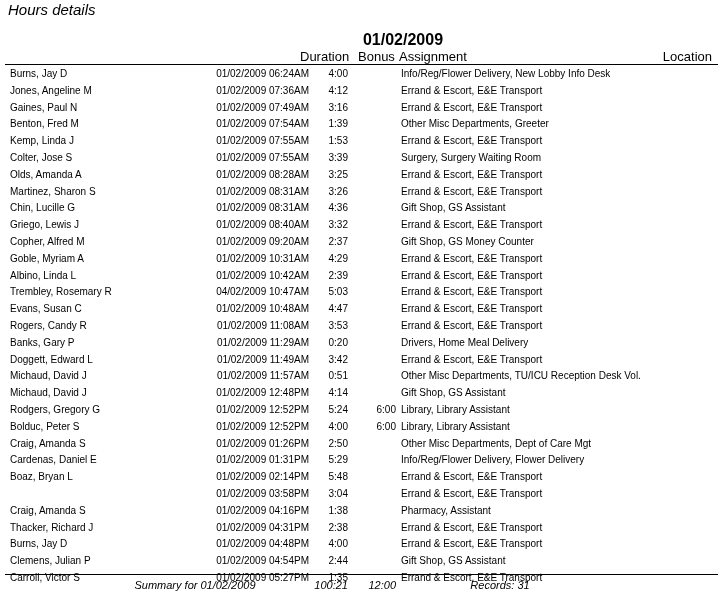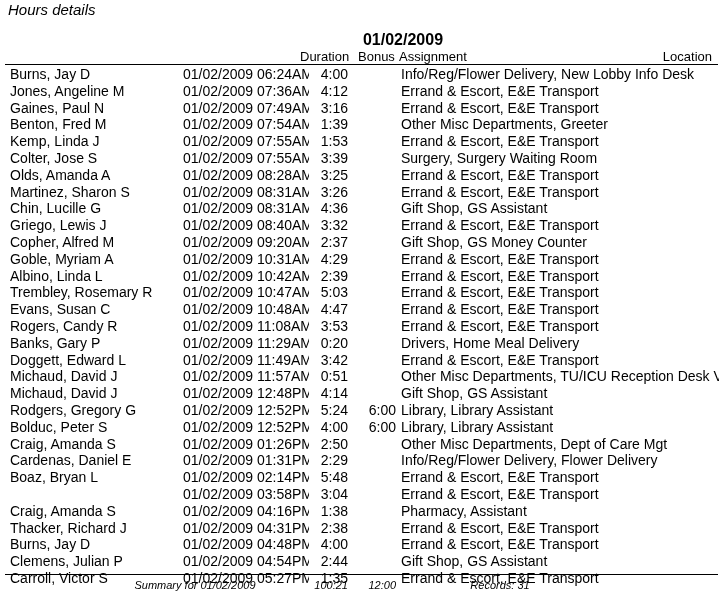--- a/index.html
+++ b/index.html
@@ -68,21 +68,21 @@
   
   .rows {
     position: absolute;
     left: 0;
     top: 66px;
     width: 726px;
   }
   .row {
     position: relative;
     height: 16.8px;
-    font-size: 14px;
+    font-size: 10px;
     line-height: 16.8px;
     white-space: nowrap;
   }
   .cell {
     position: absolute;
     top: 0;
     overflow: hidden;
     white-space: nowrap;
   }
   .c-name     { left: 10px;  width: 175px; text-align: left; }
@@ -211,21 +211,21 @@
       </div>
       <div class="row">
         <div class="cell c-name">Albino, Linda L</div>
         <div class="cell c-datetime">01/02/2009 10:42AM</div>
         <div class="cell c-duration">2:39</div>
         <div class="cell c-bonus"></div>
         <div class="cell c-assign">Errand &amp; Escort, E&amp;E Transport</div>
       </div>
       <div class="row">
         <div class="cell c-name">Trembley, Rosemary R</div>
-        <div class="cell c-datetime">01/02/2009 10:47AM</div>
+        <div class="cell c-datetime">04/02/2009 10:47AM</div>
         <div class="cell c-duration">5:03</div>
         <div class="cell c-bonus"></div>
         <div class="cell c-assign">Errand &amp; Escort, E&amp;E Transport</div>
       </div>
       <div class="row">
         <div class="cell c-name">Evans, Susan C</div>
         <div class="cell c-datetime">01/02/2009 10:48AM</div>
         <div class="cell c-duration">4:47</div>
         <div class="cell c-bonus"></div>
         <div class="cell c-assign">Errand &amp; Escort, E&amp;E Transport</div>
@@ -282,21 +282,21 @@
       <div class="row">
         <div class="cell c-name">Craig, Amanda S</div>
         <div class="cell c-datetime">01/02/2009 01:26PM</div>
         <div class="cell c-duration">2:50</div>
         <div class="cell c-bonus"></div>
         <div class="cell c-assign">Other Misc Departments, Dept of Care Mgt</div>
       </div>
       <div class="row">
         <div class="cell c-name">Cardenas, Daniel E</div>
         <div class="cell c-datetime">01/02/2009 01:31PM</div>
-        <div class="cell c-duration">2:29</div>
+        <div class="cell c-duration">5:29</div>
         <div class="cell c-bonus"></div>
         <div class="cell c-assign">Info/Reg/Flower Delivery, Flower Delivery</div>
       </div>
       <div class="row">
         <div class="cell c-name">Boaz, Bryan L</div>
         <div class="cell c-datetime">01/02/2009 02:14PM</div>
         <div class="cell c-duration">5:48</div>
         <div class="cell c-bonus"></div>
         <div class="cell c-assign">Errand &amp; Escort, E&amp;E Transport</div>
       </div>

